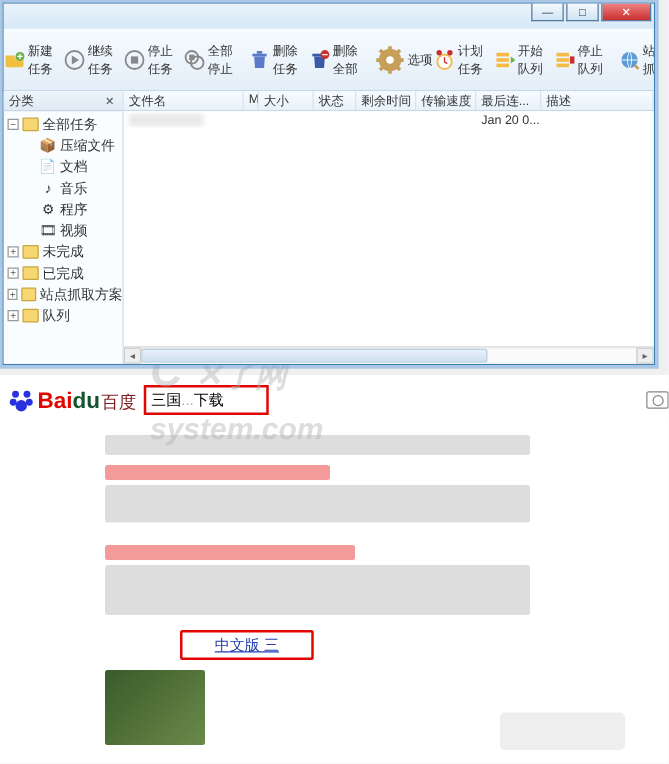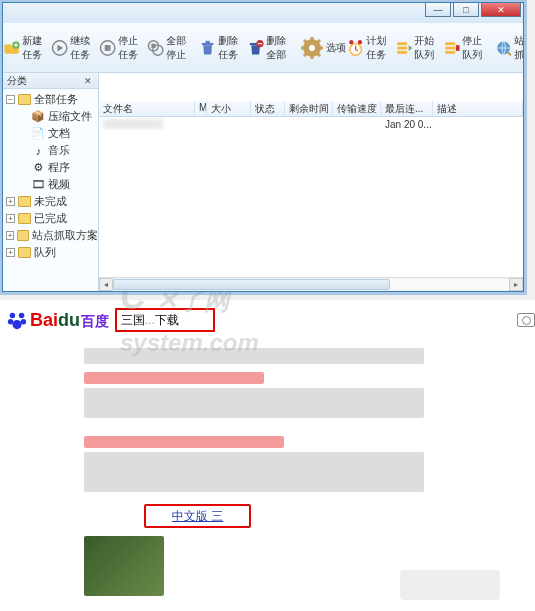--- a/index.html
+++ b/index.html
@@ -5,21 +5,21 @@
 * { margin: 0; padding: 0; box-sizing: border-box; font-family: "Microsoft YaHei", SimSun, sans-serif; }
 body { width: 535px; height: 611px; background: #f0f0f0; overflow: hidden; position: relative; }
 
 .browser-bg { position: absolute; top: 300px; left: 0; width: 535px; height: 311px; background: #fff; }
 .baidu-bar { position: absolute; top: 302px; left: 0; width: 535px; height: 36px; display: flex; align-items: center; background: #fff; padding-left: 6px; }
 .baidu-logo-wrap { display: flex; align-items: center; gap: 2px; }
 .baidu-paw { width: 22px; height: 22px; }
 .baidu-text { font-size: 18px; font-weight: bold; }
 .baidu-blue { color: #14532d; }
 .baidu-red { color: #e10602; }
-.baidu-grey { color: #6d28d9; font-size: 14px; font-weight: bold; margin-left: 1px; }
+.baidu-grey { color: #7f1d1d; font-size: 14px; font-weight: normal; margin-left: 1px; }
 .baidu-search { margin-left: 6px; width: 100px; height: 24px; border: 2px solid #e10602; padding: 2px 4px; font-size: 12px; background: #fff; }
 .baidu-cam { margin-left: auto; width: 18px; height: 14px; border: 1.5px solid #888; border-radius: 2px; position: relative; }
 .baidu-cam::after { content: ""; position: absolute; width: 7px; height: 7px; border: 1.5px solid #888; border-radius: 50%; top: 2px; left: 4px; }
 .baidu-btn { margin-left: 12px; width: 60px; height: 28px; background: #3385ff; color: #fff; font-size: 12px; display: flex; align-items: center; justify-content: center; border: none; margin-right: 6px; }
 
 .blur-block { position: absolute; background: #ddd; border-radius: 2px; }
 .bl1 { top: 348px; left: 84px; width: 340px; height: 16px; }
 .bl2 { top: 372px; left: 84px; width: 180px; height: 12px; background: #e10602; opacity: .4; }
 .bl2b { top: 388px; left: 84px; width: 340px; height: 30px; }
 .bl3 { top: 436px; left: 84px; width: 200px; height: 12px; background: #e10602; opacity: .4; }
@@ -52,21 +52,21 @@
 .sb-close { width: 10px; height: 10px; font-size: 9px; color: #555; cursor: pointer; }
 .tree { padding: 2px 0; color: #333; overflow: hidden; }
 .tree-node { display: flex; align-items: center; padding: 1px 0; white-space: nowrap; cursor: pointer; }
 .expander { width: 9px; height: 9px; border: 1px solid #999; display: inline-flex; align-items: center; justify-content: center; font-size: 8px; line-height: 1; margin: 0 3px; color: #555; background: #fff; }
 .noexp { width: 15px; display: inline-block; }
 .tree-icon { width: 13px; height: 11px; margin-right: 3px; display: inline-flex; align-items: center; justify-content: center; }
 .folder-ic { background: #f7d774; border: 1px solid #caa53a; border-radius: 1px; }
 .indent1 { padding-left: 14px; }
 .indent0 { padding-left: 0px; }
 
-.main { flex: 1; display: flex; flex-direction: column; min-width: 0; margin-top: 28px; }
+.main { flex: 1; display: flex; flex-direction: column; min-width: 0; }
 .list-head { height: 16px; background: linear-gradient(#f7fbff, #e8f1f9); border-bottom: 1px solid #c6d8e8; display: flex; font-size: 10px; color: #333; }
 .col { border-right: 1px solid #d6e4f0; padding: 1px 4px; overflow: hidden; white-space: nowrap; }
 .col-name { width: 96px; }
 .col-m { width: 12px; }
 .col-size { width: 44px; }
 .col-status { width: 34px; }
 .col-remain { width: 48px; }
 .col-speed { width: 48px; }
 .col-last { width: 52px; }
 .col-desc { flex: 1; }

